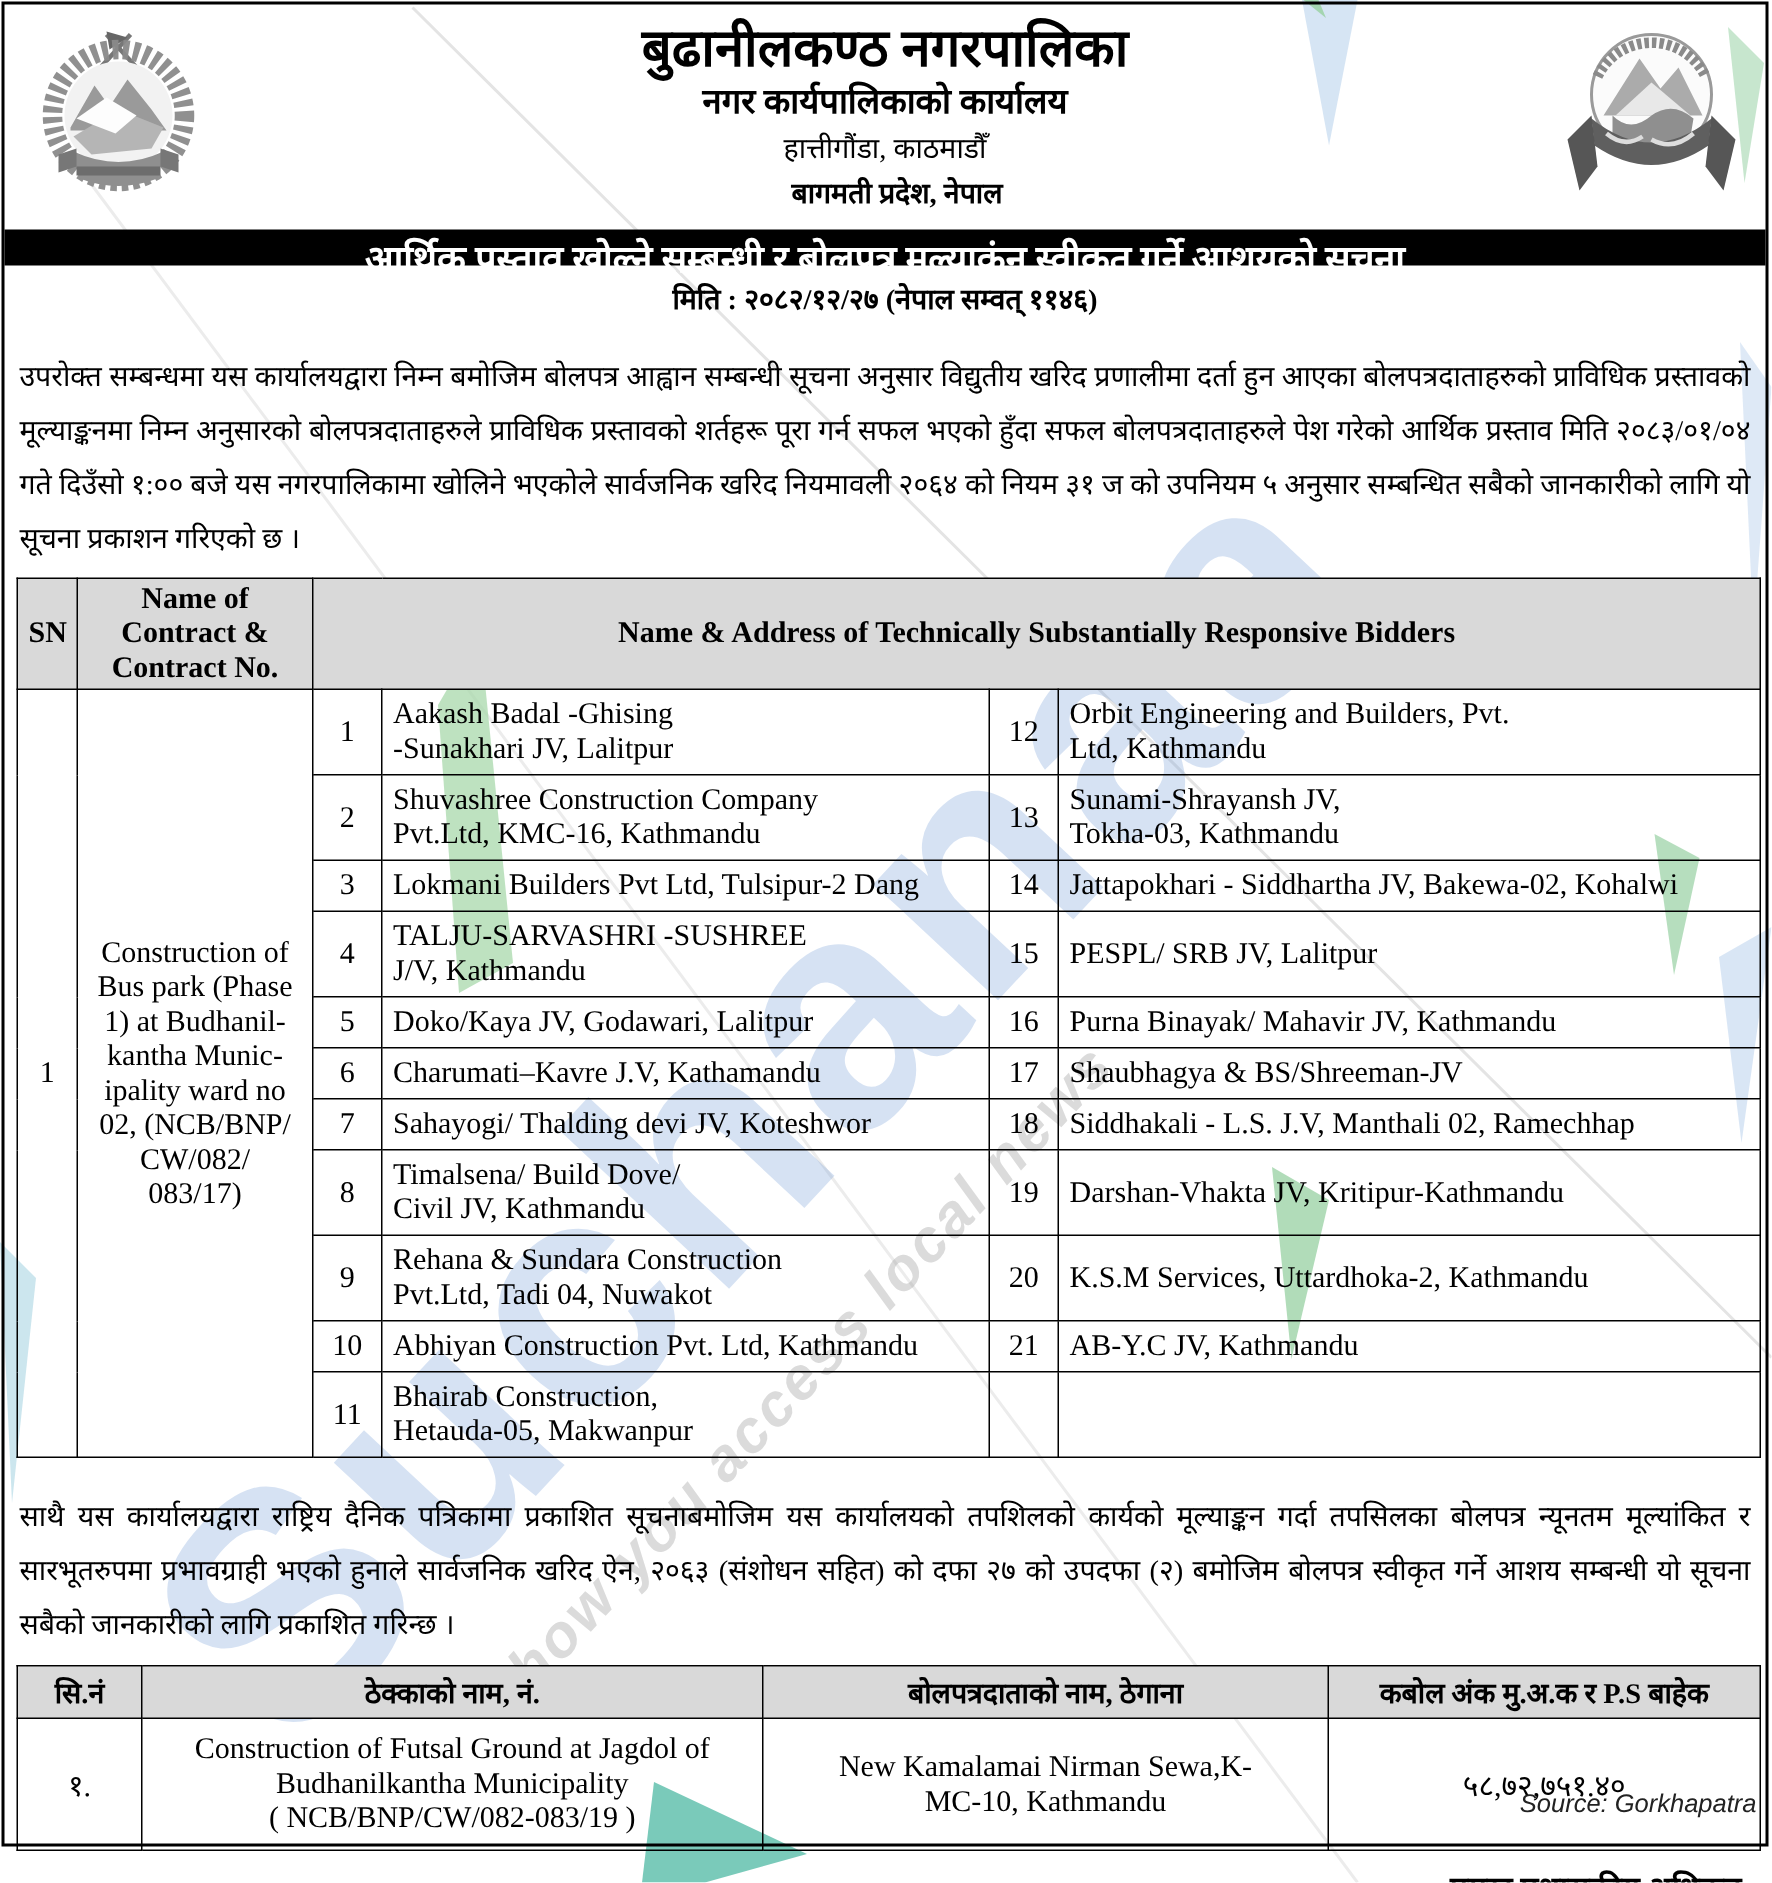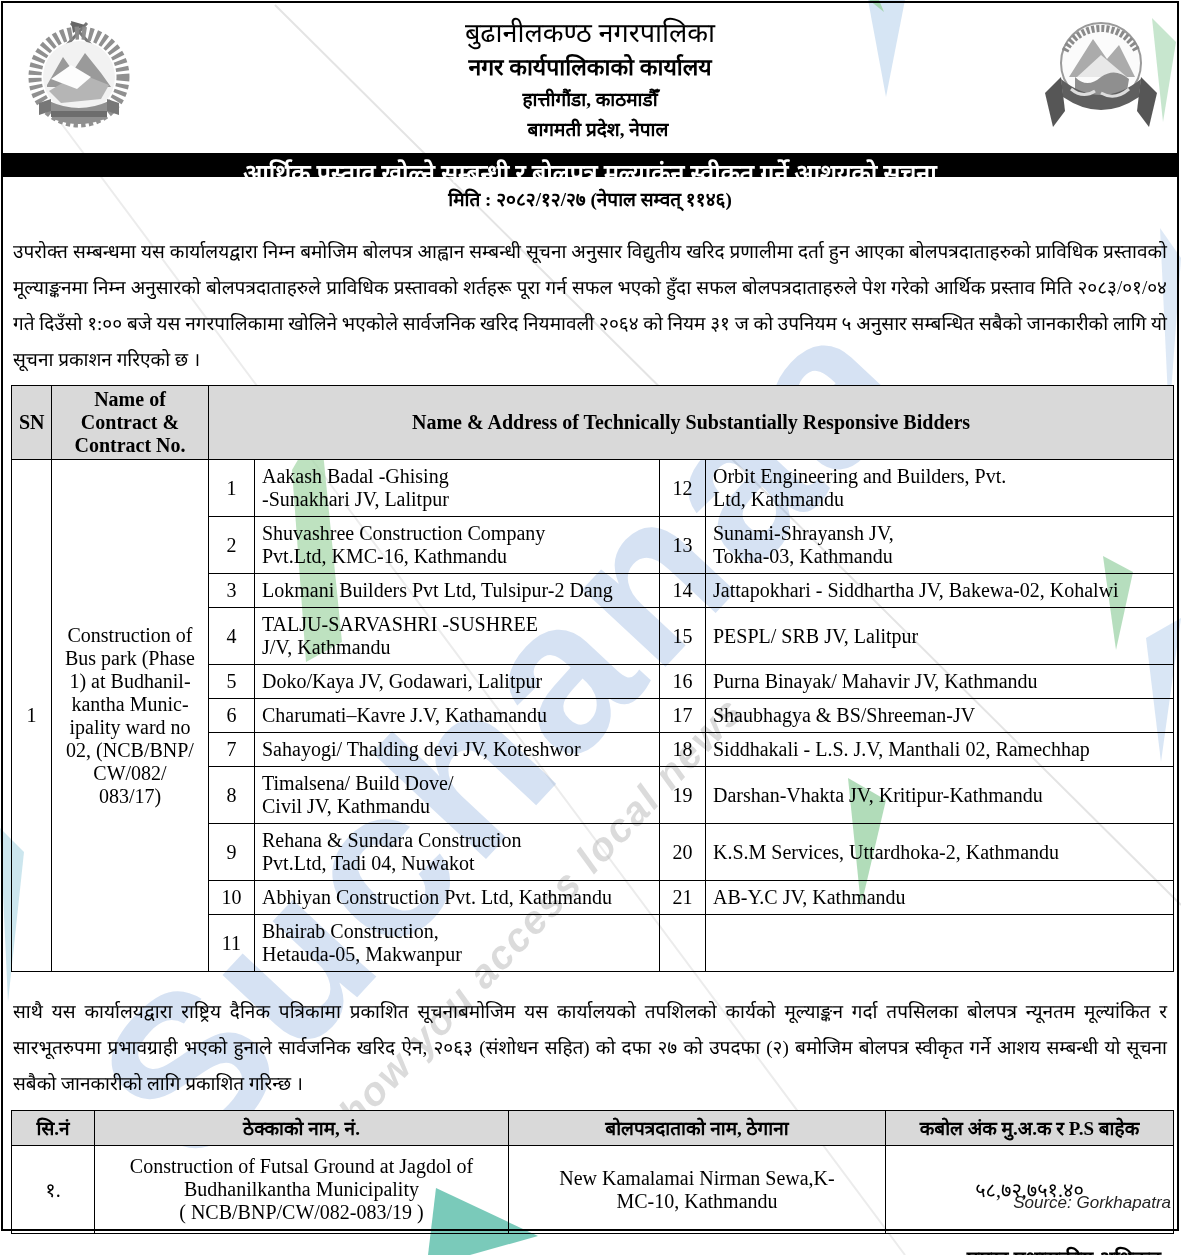--- a/index.html
+++ b/index.html
@@ -25,23 +25,23 @@
   .wm-tagline {
     position:absolute; left:330px; top:1105px; width:1200px;
     font-family:"Liberation Sans","DejaVu Sans",sans-serif;
     font-style:italic; font-weight:bold; font-size:40px; letter-spacing:2px;
     color:rgba(165,165,165,0.40);
     transform:rotate(-47deg); transform-origin:0 0;
     white-space:nowrap;
   }
   
   .hdr { position:relative; padding-top:12px; text-align:center; }
-  .hdr-l1 { font-size:27px; font-weight:normal; line-height:36px; }
+  .hdr-l1 { font-size:35px; font-weight:bold; line-height:36px; }
   .hdr-l2 { font-size:23px; font-weight:bold; line-height:34px;text-align:center; }
-  .hdr-l3 { font-size:19px; font-weight:bold; line-height:30px; }
+  .hdr-l3 { font-size:19px; font-weight:normal; line-height:30px; }
   .hdr-l4 { font-size:19px; font-weight:bold; line-height:30px;margin-left:16px; }
   .logo { position:absolute; top:12px; }
   .logo-left  { left:18px;  width:115px; height:125px; }
   .logo-right { left:1028px; width:140px; height:120px; }
   
   .banner {
     margin-top:8px; height:24px; background:#000; color:#fff;
     text-align:center; font-weight:bold; font-size:25px; line-height:41px;
   }
   .dateline { text-align:center; font-weight:bold; font-size:19px; margin-top:9px; }

